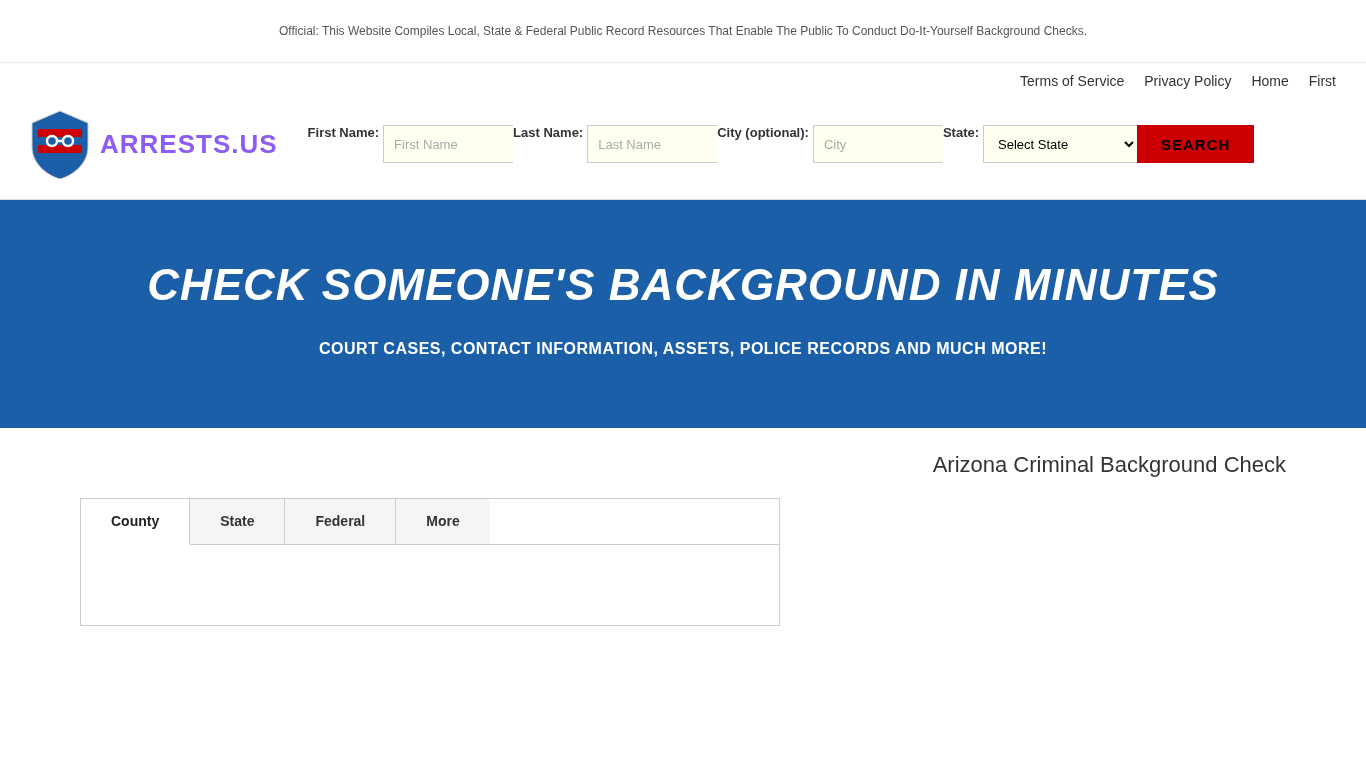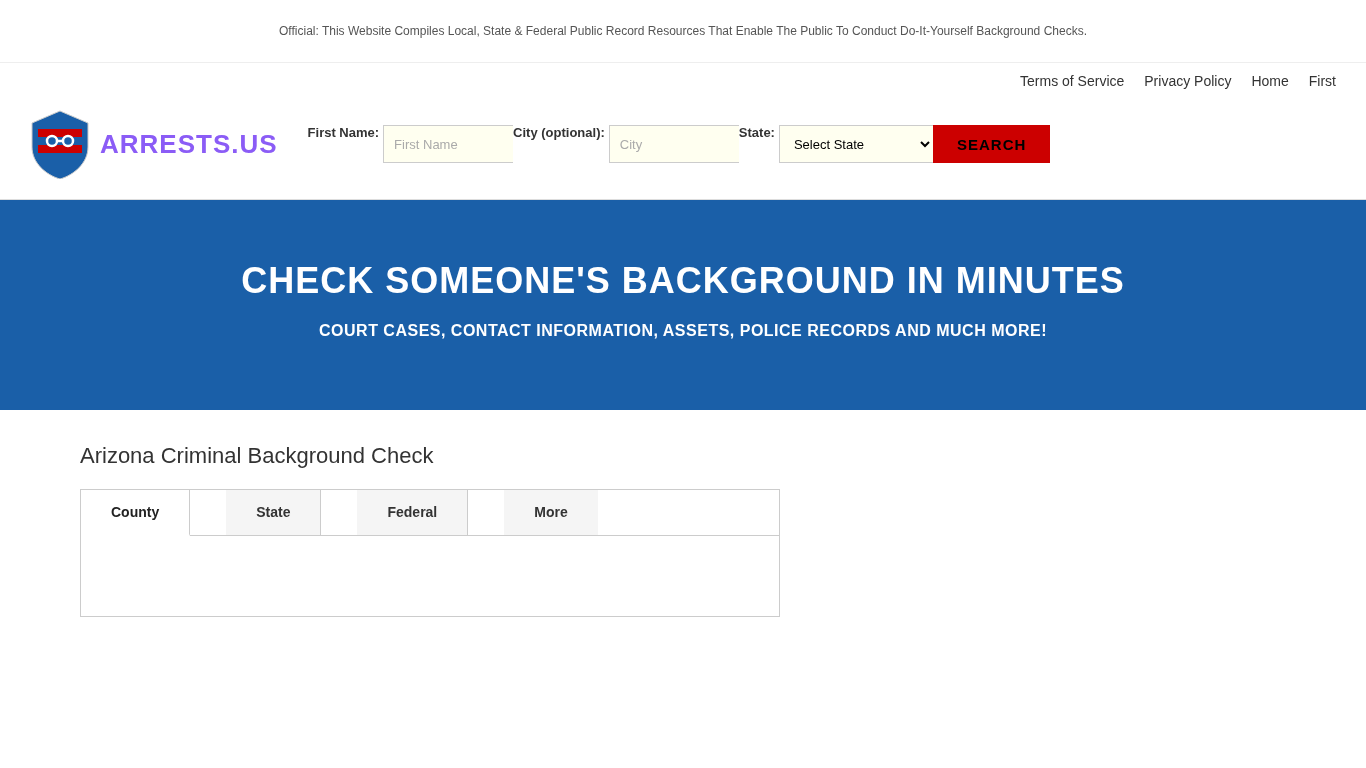--- a/index.html
+++ b/index.html
@@ -109,54 +109,55 @@
     }
 
     
     .hero {
       background: #1a5fa8;
       color: #fff;
       text-align: center;
       padding: 60px 20px 70px 20px;
     }
     .hero h1 {
-      font-size: 36px;
+      font-size: 44px;
       font-weight: 900;
       text-transform: uppercase;
-      margin-bottom: 20px;
+      margin-bottom: 30px;
       letter-spacing: 1px;
+      font-style: italic;
     }
     .hero p {
       font-size: 16px;
       font-weight: 700;
       text-transform: uppercase;
       letter-spacing: 0.5px;
     }
 
     
     .main-content {
-      padding: 33px 80px;
-      background: #fff;
+      padding: 24px 80px;
+      background: #fff;
+      text-align: right;
     }
     .section-title {
       font-size: 22px;
       font-weight: 400;
       color: #333;
       margin-bottom: 20px;
     }
 
     
     .tabs-container {
       border: 1px solid #ccc;
       max-width: 700px;
     }
     .tabs-header {
       display: flex;
       border-bottom: 1px solid #ccc;
-      gap: 36px;
     }
     .tab {
       padding: 14px 30px;
       cursor: pointer;
       font-size: 14px;
       font-weight: 600;
       color: #333;
       border-right: 1px solid #ccc;
       background: #f5f5f5;
     }
@@ -201,20 +202,24 @@
       <line x1="27" y1="32" x2="33" y2="32" stroke="white" stroke-width="2.5"></line>
     </svg>
     <span class="logo-text">ARRESTS.US</span>
   </a>
 
   <div class="search-area">
     <div class="search-fields">
       <div class="field-group first-name">
         <label>First Name:</label>
         <input type="text" placeholder="First Name" style="">
+      </div>
+      <div class="field-group last-name">
+        <label>Last Name:</label>
+        <input type="text" placeholder="Last Name" style="">
       </div>
       <div class="field-group city">
         <label>City (optional):</label>
         <input type="text" placeholder="City" style="">
       </div>
       <div class="field-group state">
         <label>State:</label>
         <select>
           <option value="">Select State</option>
           <option value="AL">Alabama</option>

